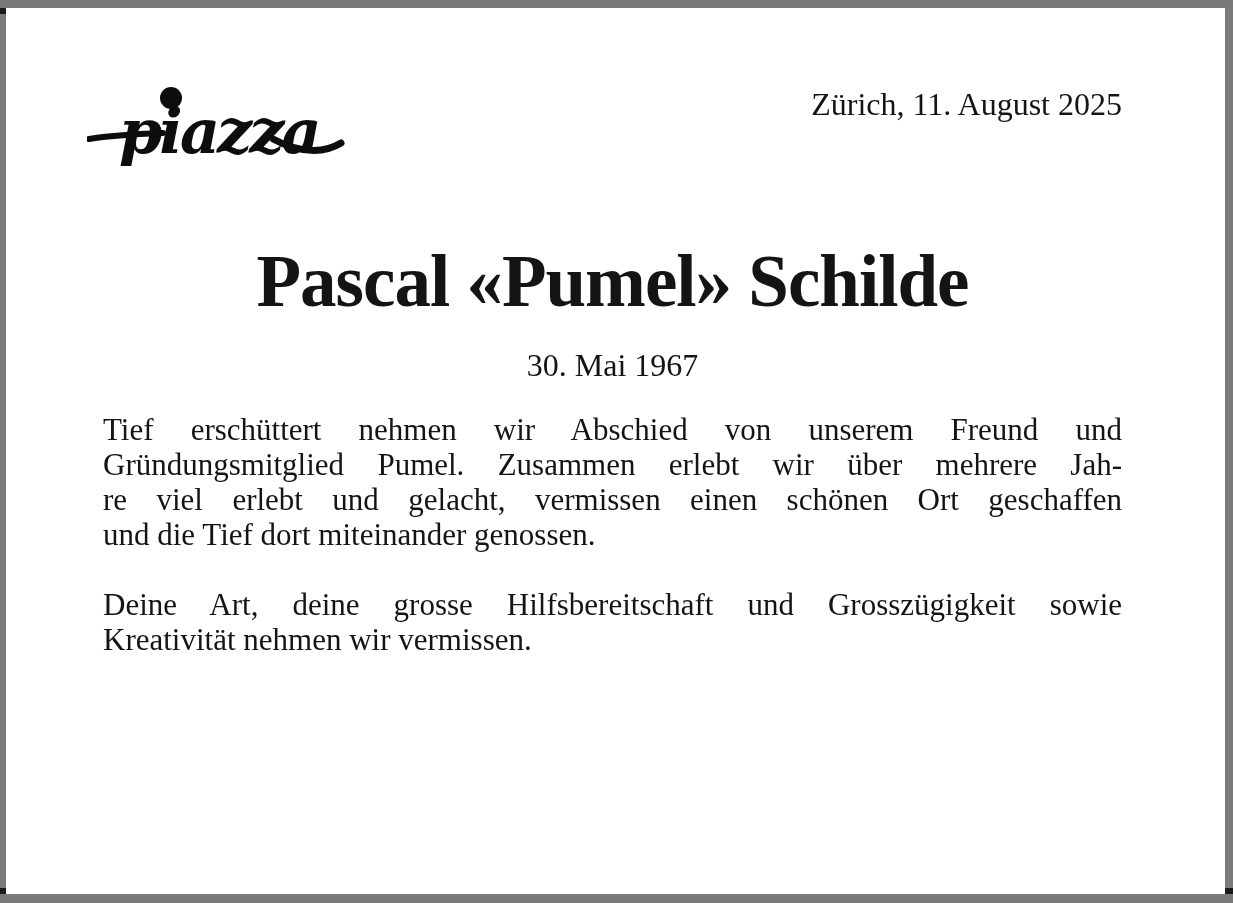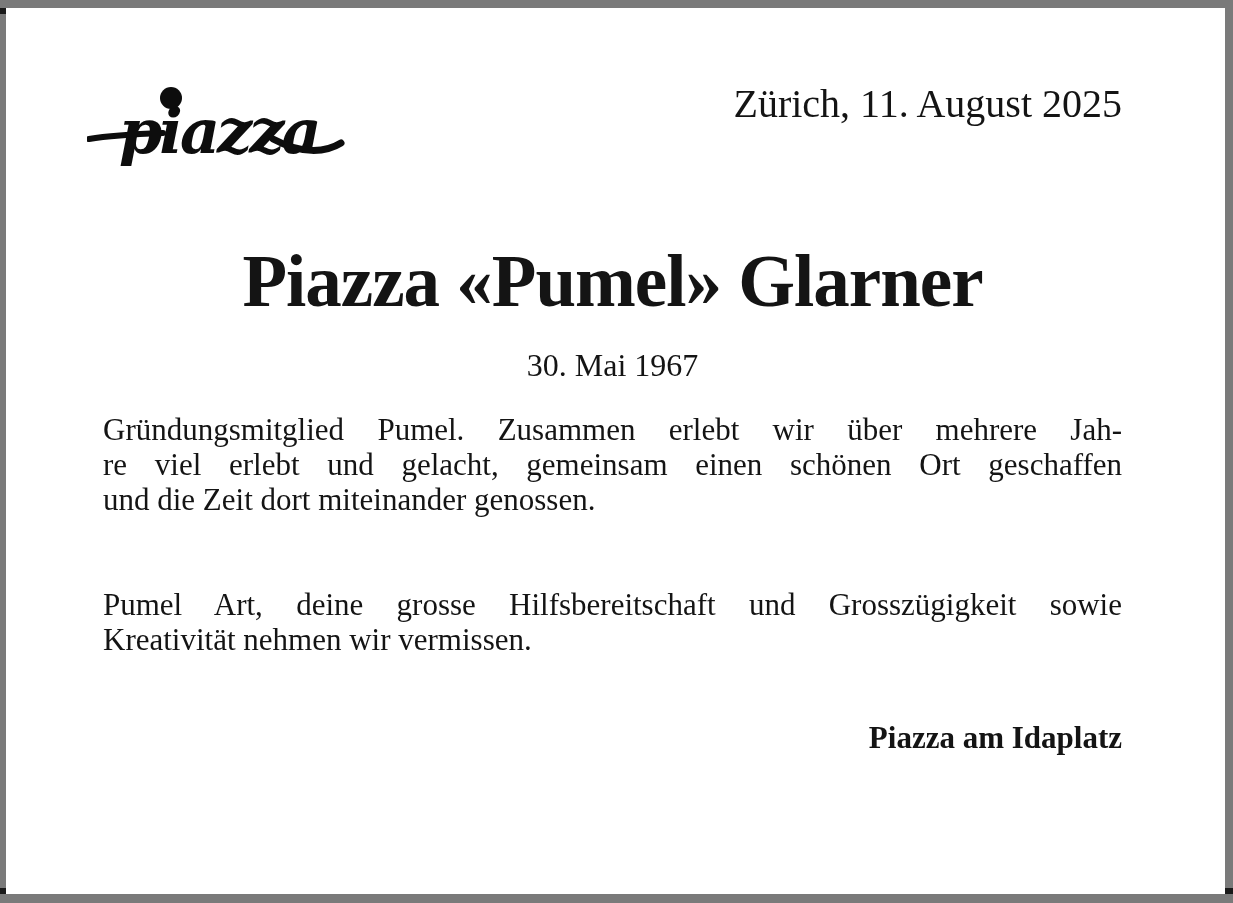--- a/index.html
+++ b/index.html
@@ -22,21 +22,21 @@
   #notch-bl{left:0;top:888px;width:6px;height:6px;}
   #notch-br{left:1225px;top:888px;width:8px;height:6px;}
 
   
   #logo{position:absolute;left:87px;top:79px;width:258px;height:92px;}
 
   
   .col{position:absolute;left:103px;width:1019px;}
   #dateline{
     top:86px;text-align:right;
-    font-size:40px;line-height:36px;
+    font-size:32px;line-height:36px;
   }
   #title{
     top:245px;text-align:center;white-space:nowrap;
     font-size:73px;line-height:73px;font-weight:bold;
     letter-spacing:-1px;
   }
   #subtitle{
     top:348px;text-align:center;
     font-size:32px;line-height:34px;
   }
@@ -69,31 +69,31 @@
 
   <svg id="logo" viewBox="0 0 258 92" xmlns="http://www.w3.org/2000/svg">
     <path d="M2 60 C26 56 50 55 76 54" fill="none" stroke="#0d0d0d" stroke-width="6" stroke-linecap="round"></path>
     <text x="32" y="74" font-family="DejaVu Serif, Liberation Serif, serif" font-style="italic" font-weight="bold" font-size="62" letter-spacing="-3" fill="#0d0d0d">piazza</text>
     <circle cx="84" cy="19" r="11" fill="#0d0d0d"></circle>
     <path d="M186 60 C214 75 238 74 254 64" fill="none" stroke="#0d0d0d" stroke-width="7" stroke-linecap="round"></path>
   </svg>
 
   <div class="col" id="dateline">Zürich, 11. August 2025</div>
 
-  <div class="col" id="title">Piazza «Pumel» Glarner</div>
+  <div class="col" id="title">Pascal «Pumel» Schilde</div>
 
   <div class="col" id="subtitle">30. Mai 1967</div>
 
   <div class="para" id="para-1">
+      <div class="line">Tief erschüttert nehmen wir Abschied von unserem Freund und</div>
       <div class="line">Gründungsmitglied Pumel. Zusammen erlebt wir über mehrere Jah-</div>
-      <div class="line">re viel erlebt und gelacht, gemeinsam einen schönen Ort geschaffen</div>
-      <div class="line">und die Zeit dort miteinander genossen.</div>
+      <div class="line">re viel erlebt und gelacht, vermissen einen schönen Ort geschaffen</div>
+      <div class="line">und die Tief dort miteinander genossen.</div>
     </div>
   <div class="para" id="para-2">
-      <div class="line">Pumel Art, deine grosse Hilfsbereitschaft und Grosszügigkeit sowie</div>
+      <div class="line">Deine Art, deine grosse Hilfsbereitschaft und Grosszügigkeit sowie</div>
       <div class="line">Kreativität nehmen wir vermissen.</div>
     </div>
 
   <div class="col" id="signature">
-    <div>Piazza am Idaplatz</div>
   </div>
 
 </div>
 
 </body></html>

